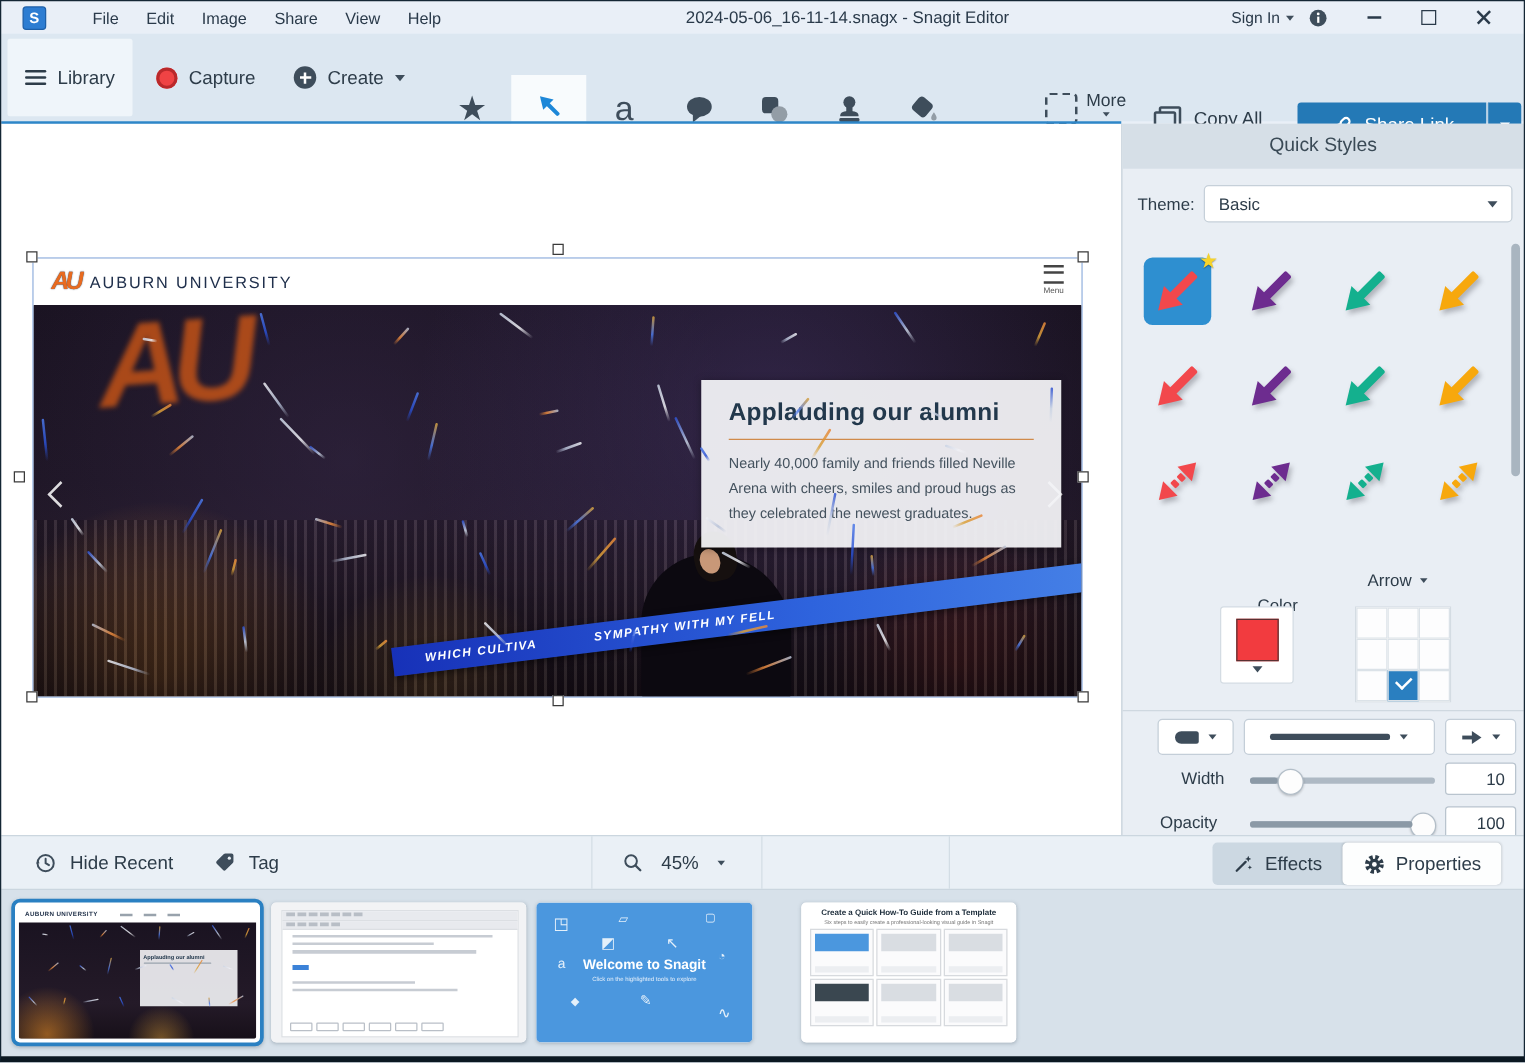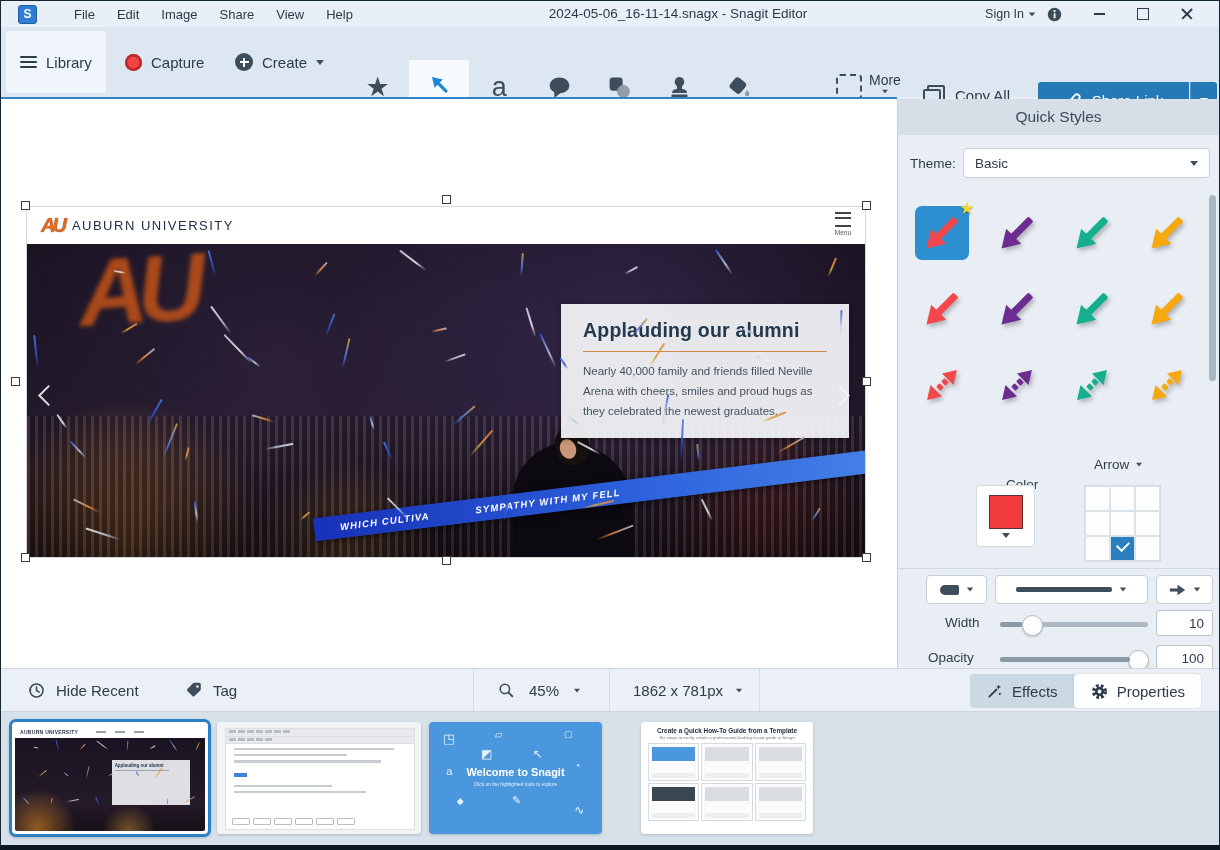--- a/index.html
+++ b/index.html
@@ -598,41 +598,37 @@
 
 <div class="statusbar">
   <div class="sb-item" style="left:26px;">
     <svg width="19" height="19" viewBox="0 0 24 24">
       <circle cx="12" cy="12" r="8.2" fill="none" stroke="#3e4d5b" stroke-width="2"></circle>
       <path d="M12 7.6 V12 l3.4 2" stroke="#3e4d5b" stroke-width="2" fill="none" stroke-linecap="round"></path>
       <path d="M4 9 l-1.5 3.5 L6 12" fill="#3e4d5b"></path>
       </svg>
     <span>Hide Recent</span>
   </div>
-  <div class="sb-item" style="left:184px;">
+  <div class="sb-item" style="left:170px;">
     <svg width="18" height="18" viewBox="0 0 24 24">
       <path d="M3.2 10.5 L10.8 3 a2.3 2.3 0 0 1 1.6-.7 H19 a2 2 0 0 1 2 2 v6.6 a2.3 2.3 0 0 1 -.7 1.6 L12.7 20 a2 2 0 0 1 -2.8 0 L3.2 13.3 a2 2 0 0 1 0-2.8 Z" fill="#3e4d5b"></path>
       <circle cx="16.6" cy="7.4" r="1.7" fill="#eaf0f6"></circle>
       </svg>
     <span>Tag</span>
   </div>
   <div class="sb-div" style="left:472px;"></div>
   <div class="sb-item" style="left:496px;gap:14px;text-align:center;">
     <svg width="18" height="18" viewBox="0 0 24 24">
       <circle cx="10.5" cy="10.5" r="6.2" fill="none" stroke="#3e4d5b" stroke-width="2.1"></circle>
       <line x1="15.2" y1="15.2" x2="20.3" y2="20.3" stroke="#3e4d5b" stroke-width="2.5" stroke-linecap="round"></line>
       </svg>
     <span>45%</span>
     <span class="caret" style="transform:scale(.75);"></span>
   </div>
   <div class="sb-div" style="left:608px;"></div>
-  <div class="sb-item" style="left:632px;gap:12px;">
-    <span>1862 x 781px</span>
-    <span class="caret" style="transform:scale(.75);"></span>
-  </div>
   <div class="sb-div" style="left:758px;"></div>
   <div class="seg-group">
     <div class="seg">
       <svg width="18" height="18" viewBox="0 0 24 24">
         <line x1="4.5" y1="19.5" x2="14" y2="10" stroke="#2d3c49" stroke-width="2.4" stroke-linecap="round"></line>
         <path d="M16.8 3.5 l1 2.3 2.3 1 -2.3 1 -1 2.3 -1 -2.3 -2.3 -1 2.3 -1 Z" fill="#2d3c49"></path>
         <path d="M18.5 13.5 l.7 1.6 1.6 .7 -1.6 .7 -.7 1.6 -.7 -1.6 -1.6 -.7 1.6 -.7 Z" fill="#2d3c49"></path>
         </svg>
       <span>Effects</span>
     </div>

